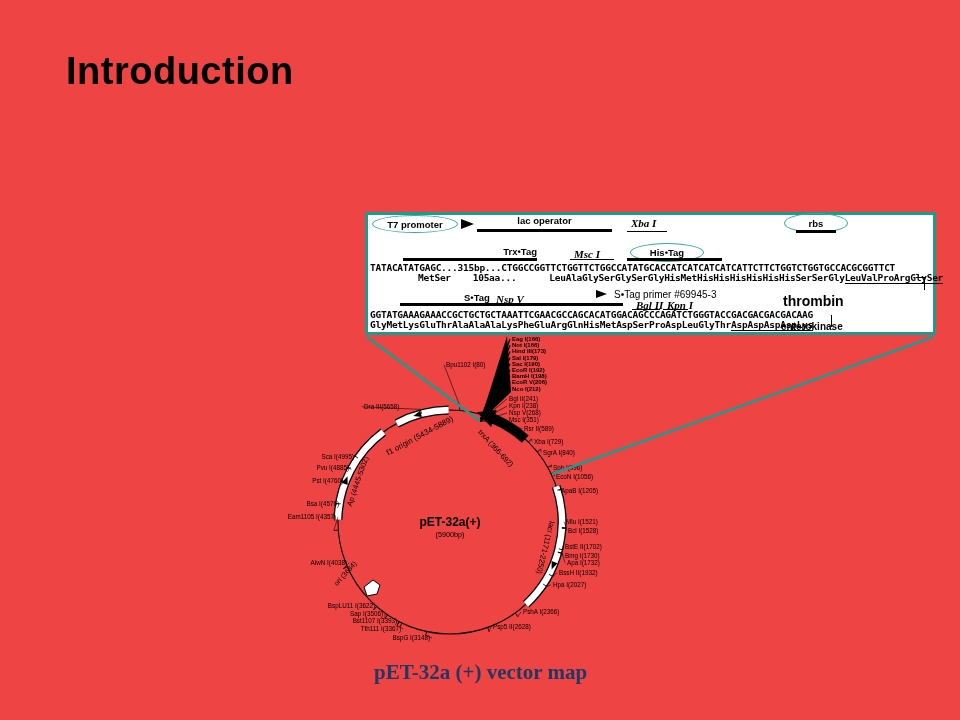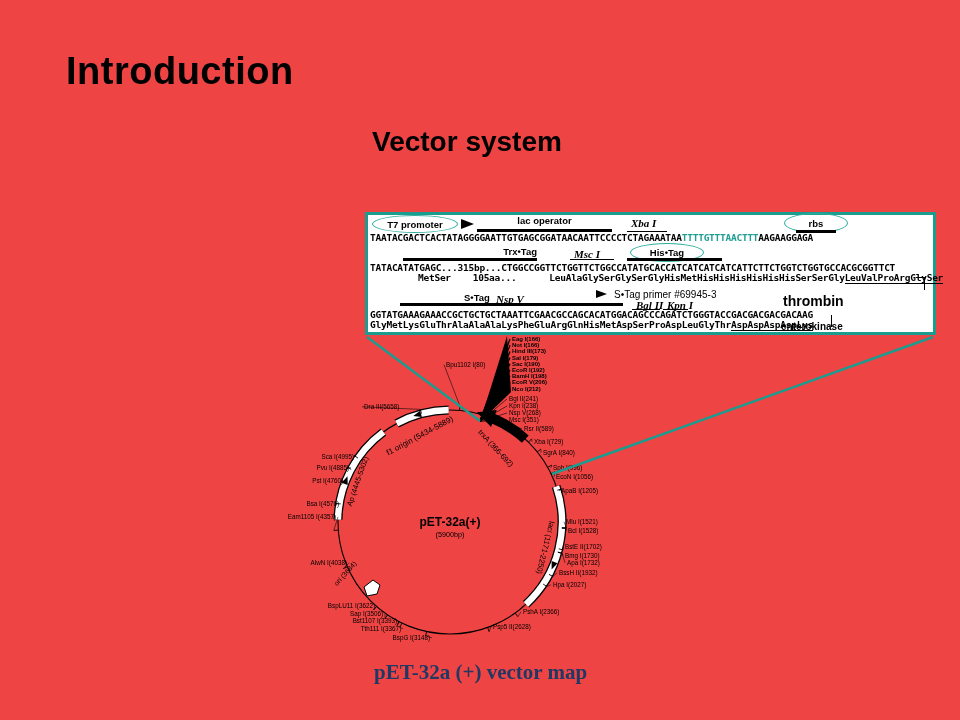--- a/index.html
+++ b/index.html
@@ -26,21 +26,20 @@
   .usub{border-bottom:1.6px solid #000;}
   svg text{font-family:"Liberation Sans",sans-serif;}
 </style>
 </head>
 <body>
 
 <div class="slide">
 
   <div class="abs title" style="left:66px;top:50px;">Introduction</div>
 
-  <div class="abs subtitle" style="left:372px;top:126px;">Vector system</div>
 
   <svg id="map" class="abs" style="left:0;top:0;" width="960" height="720" viewBox="0 0 960 720">
       <circle cx="450" cy="522" r="112" fill="none" stroke="#000" stroke-width="1.1"></circle>
       <path d="M396.7,423.5 A112,112 0 0 1 448.7,410.0" fill="none" stroke="#000" stroke-width="9"></path>
       <path d="M396.7,423.5 A112,112 0 0 1 448.7,410.0" fill="none" stroke="#fff" stroke-width="6.4"></path>
       <path d="M338.0,519.6 A112,112 0 0 1 383.4,432.0" fill="none" stroke="#000" stroke-width="9"></path>
       <path d="M338.0,519.6 A112,112 0 0 1 383.4,432.0" fill="none" stroke="#fff" stroke-width="6.4"></path>
       <path d="M556.2,486.4 A112,112 0 0 1 526.0,604.3" fill="none" stroke="#000" stroke-width="9"></path>
       <path d="M556.2,486.4 A112,112 0 0 1 526.0,604.3" fill="none" stroke="#fff" stroke-width="6.4"></path>
       <path d="M492.6,418.4 A112,112 0 0 1 525.3,439.1" fill="none" stroke="#000" stroke-width="10"></path>
@@ -179,21 +178,20 @@
     <div class="sb tri-r" style="left:93px;top:4px;"></div>
     <div class="sb lbl" style="left:109px;top:0px;width:135px;text-align:center;">lac operator</div>
     <div class="sb uline" style="left:109px;top:14px;width:135px;height:2.5px;"></div>
     <div class="sb enz" style="left:263px;top:2px;">Xba I</div>
     <div class="sb uline" style="left:259px;top:15.5px;width:40px;height:1.2px;"></div>
     <div class="ell" style="left:416px;top:-2px;width:64px;height:20px;">
       <span class="lbl">rbs</span>
     </div>
     <div class="sb uline" style="left:428px;top:15px;width:40px;height:2.5px;"></div>
 
-    <div class="sb seq" style="left:2px;top:17px;"><span>TAATACGACTCACTATAGGGGAATTGTGAGCGGATAACAATTCCCCTCTAGAAATAA</span><span class="tealtxt">TTTTGTTTAACTTT</span><span>AAGAAGGAGA</span></div>
 
     <div class="sb lbl" style="left:35px;top:31px;width:134px;text-align:right;">Trx•Tag</div>
     <div class="sb uline" style="left:35px;top:43px;width:134px;height:3px;"></div>
     <div class="sb enz" style="left:206px;top:33px;">Msc I</div>
     <div class="sb uline" style="left:202px;top:44px;width:44px;height:1.2px;"></div>
     <div class="ell" style="left:262px;top:28px;width:74px;height:19px;">
       <span class="lbl">His•Tag</span>
     </div>
     <div class="sb uline" style="left:259px;top:43px;width:95px;height:3px;"></div>
 

